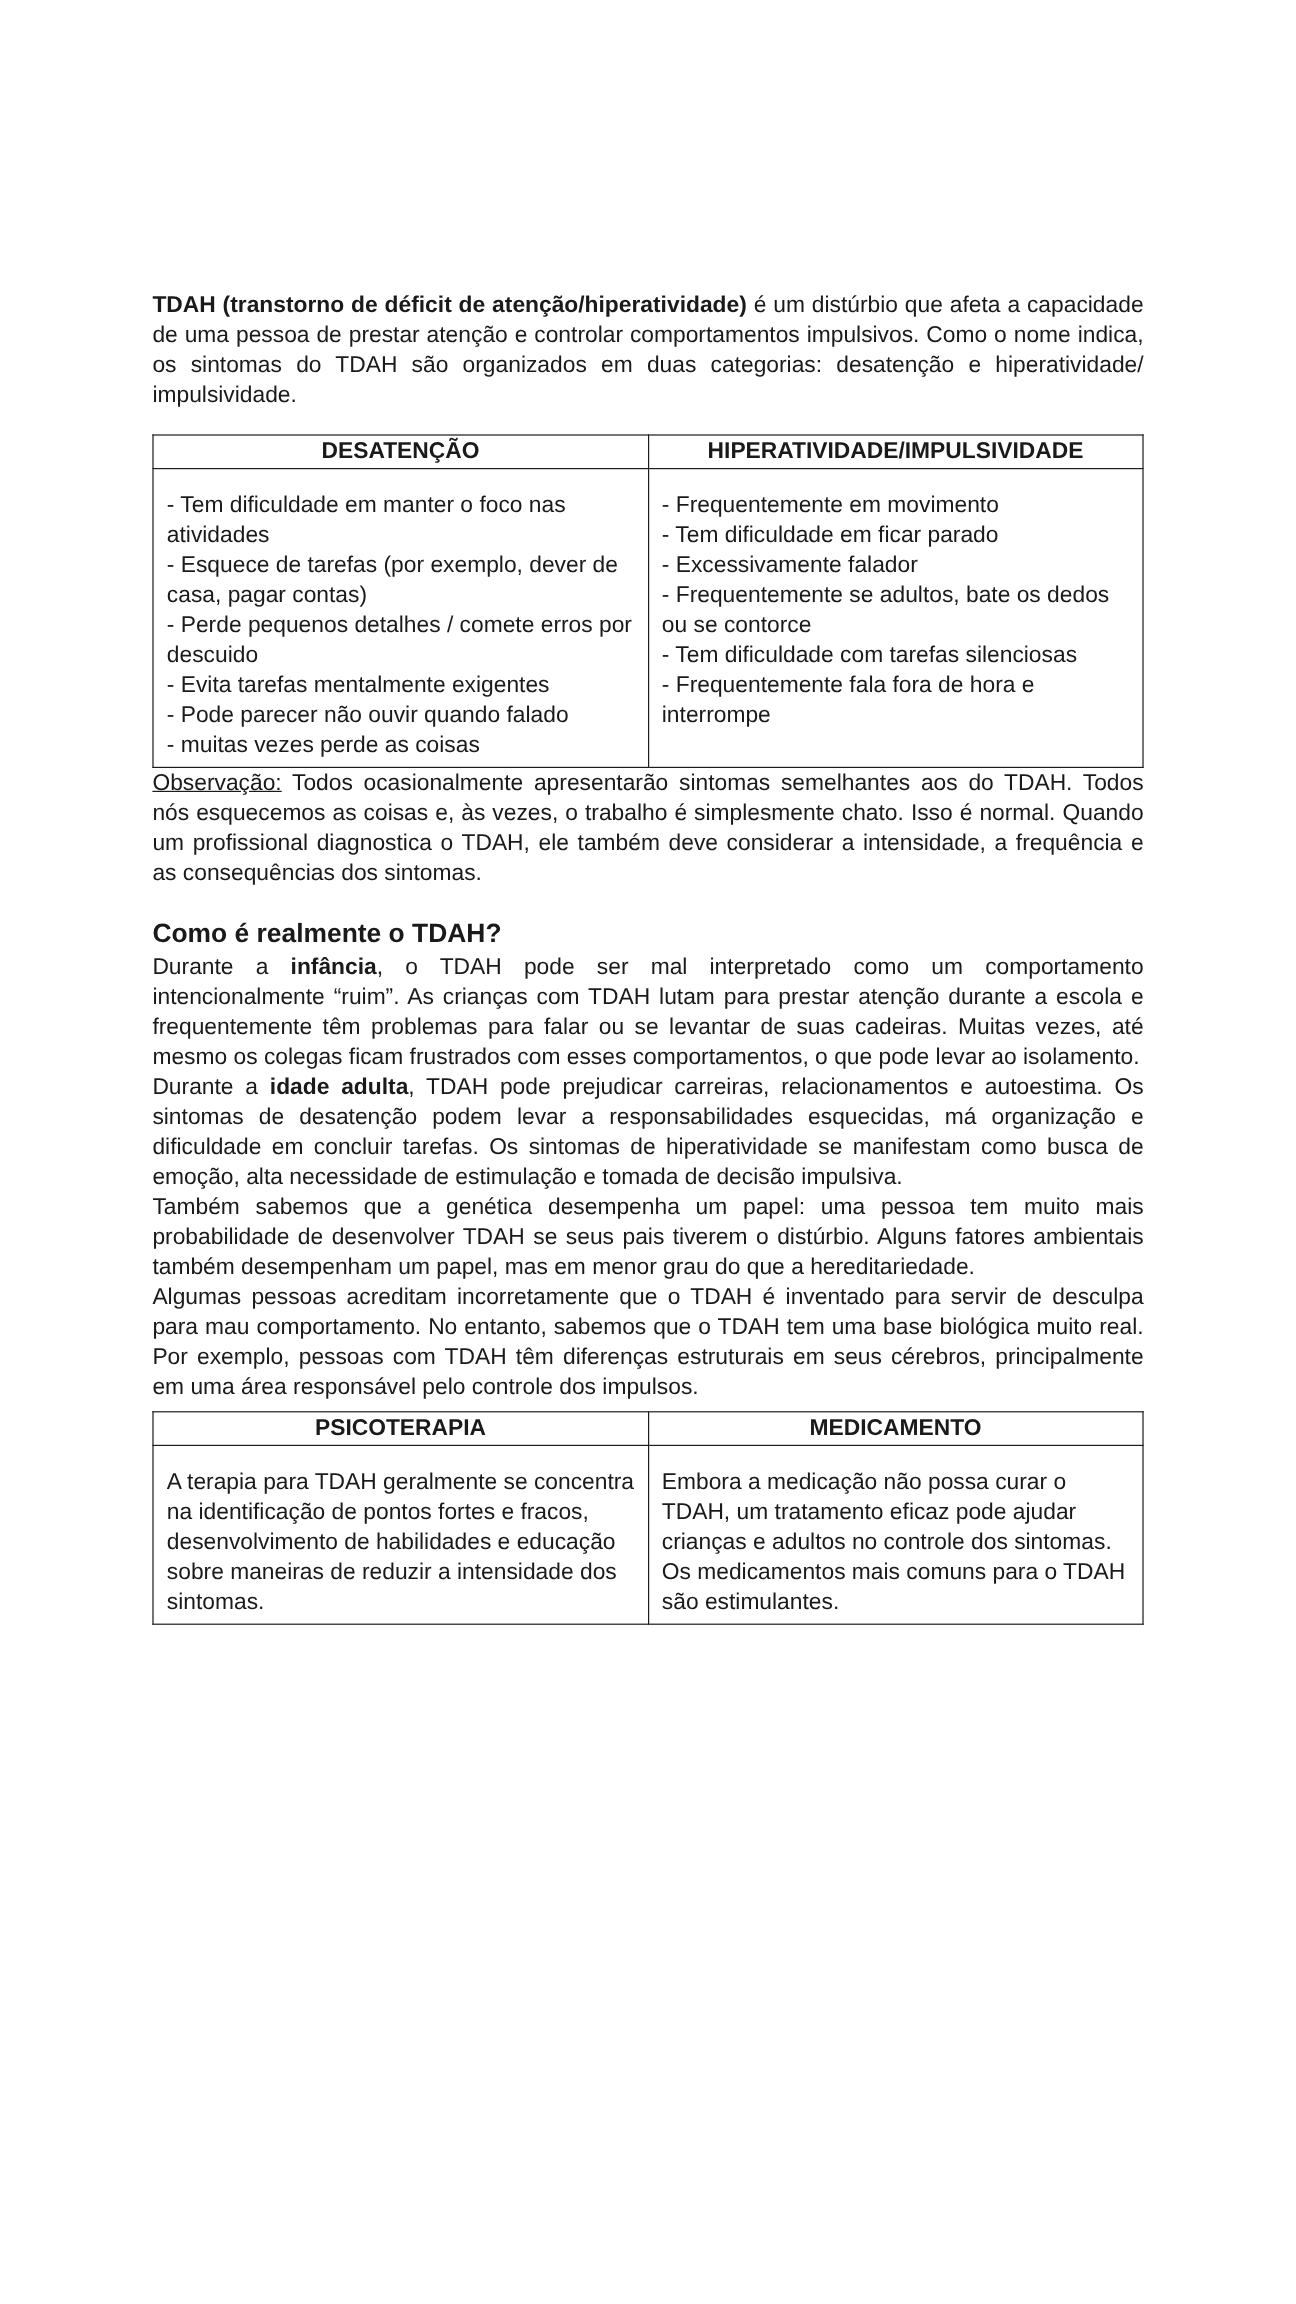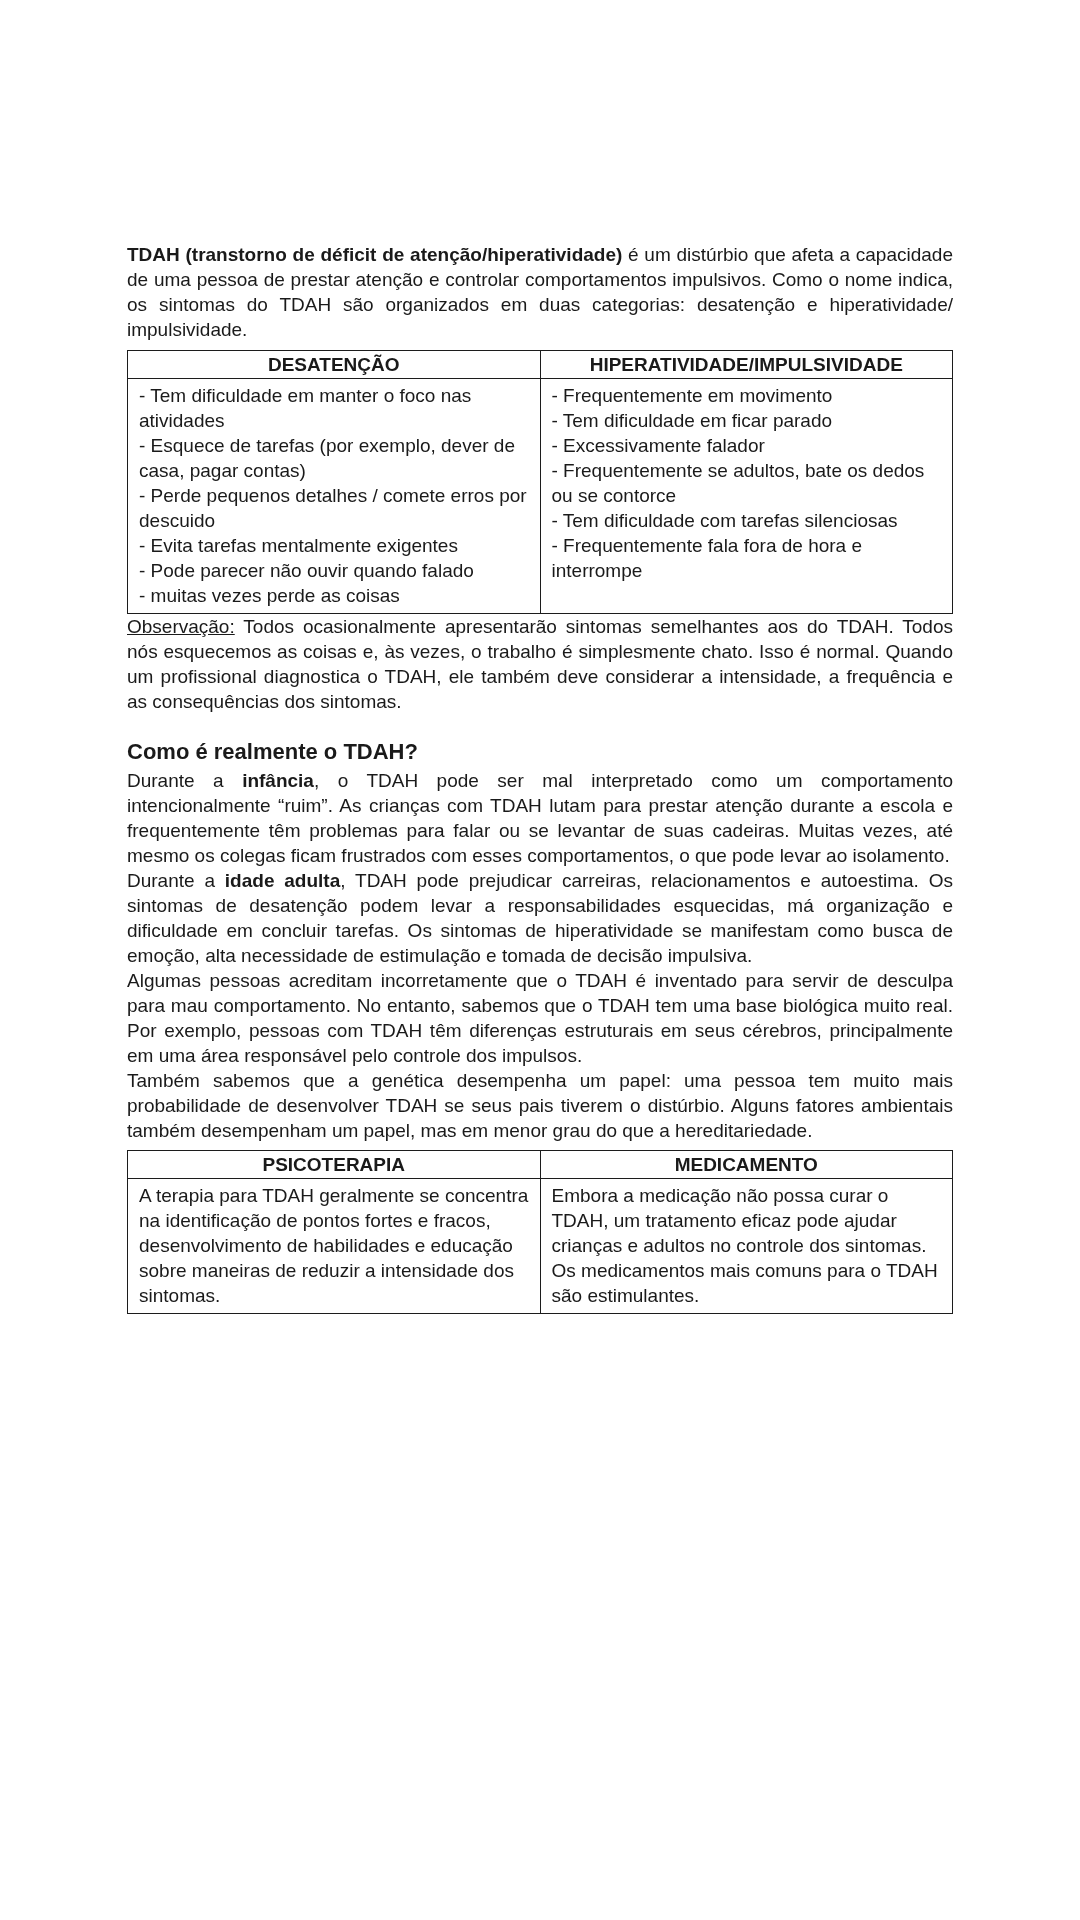--- a/index.html
+++ b/index.html
@@ -33,23 +33,23 @@
   }
   table.doc-table th, table.doc-table td{
     border:1.5px solid var(--border);
   }
   table.doc-table th{
     font-size:19px;font-weight:700;text-align:center;
     padding:1px 4px;line-height:25px;
   }
   table.doc-table td{
     vertical-align:top;text-align:left;
-    padding:4px 10px 5px 11px;line-height:25px;
+    padding:18px 10px 5px 11px;line-height:25px;
   }
-  .tbl-gap-top{margin-top:8px;}
+  .tbl-gap-top{margin-top:20px;}
   .tbl-gap-top2{margin-top:7px;}
   .obs-gap{margin-top:27px;}
   .cell-line{margin:0;}
 </style>
 </head>
 <body>
 
 <div class="page">
 
 
@@ -83,22 +83,22 @@
       </tr>
     </tbody>
   </table>
 
   <p class="para obs-gap"><span class="u">Observação:</span><span> Todos ocasionalmente apresentarão sintomas semelhantes aos do TDAH. Todos nós esquecemos as coisas e, às vezes, o trabalho é simplesmente chato. Isso é normal. Quando um profissional diagnostica o TDAH, ele também deve considerar a intensidade, a frequência e as consequências dos sintomas.</span></p>
 
   <h2 class="sec">Como é realmente o TDAH?</h2>
   <p class="para"><span>Durante a </span><span class="b">infância</span><span>, o TDAH pode ser mal interpretado como um comportamento intencionalmente “ruim”. As crianças com TDAH lutam para prestar atenção durante a escola e frequentemente têm problemas para falar ou se levantar de suas cadeiras. Muitas vezes, até mesmo os colegas ficam frustrados com esses comportamentos, o que pode levar ao isolamento.</span></p>
   <p class="para"><span>Durante a </span><span class="b">idade adulta</span><span>, TDAH pode prejudicar carreiras, relacionamentos e autoestima. Os sintomas de desatenção podem levar a responsabilidades esquecidas, má organização e dificuldade em concluir tarefas. Os sintomas de hiperatividade se manifestam como busca de emoção, alta necessidade de estimulação e tomada de decisão impulsiva.</span></p>
 
+  <p class="para">Também sabemos que a genética desempenha um papel: uma pessoa tem muito mais probabilidade de desenvolver TDAH se seus pais tiverem o distúrbio. Alguns fatores ambientais também desempenham um papel, mas em menor grau do que a hereditariedade.</p>
   <p class="para">Algumas pessoas acreditam incorretamente que o TDAH é inventado para servir de desculpa para mau comportamento. No entanto, sabemos que o TDAH tem uma base biológica muito real. Por exemplo, pessoas com TDAH têm diferenças estruturais em seus cérebros, principalmente em uma área responsável pelo controle dos impulsos.</p>
-  <p class="para">Também sabemos que a genética desempenha um papel: uma pessoa tem muito mais probabilidade de desenvolver TDAH se seus pais tiverem o distúrbio. Alguns fatores ambientais também desempenham um papel, mas em menor grau do que a hereditariedade.</p>
 
 
   <table class="doc-table tbl-gap-top2">
     <thead>
       <tr>
         <th>PSICOTERAPIA</th>
         <th>MEDICAMENTO</th>
       </tr>
     </thead>
     <tbody>

